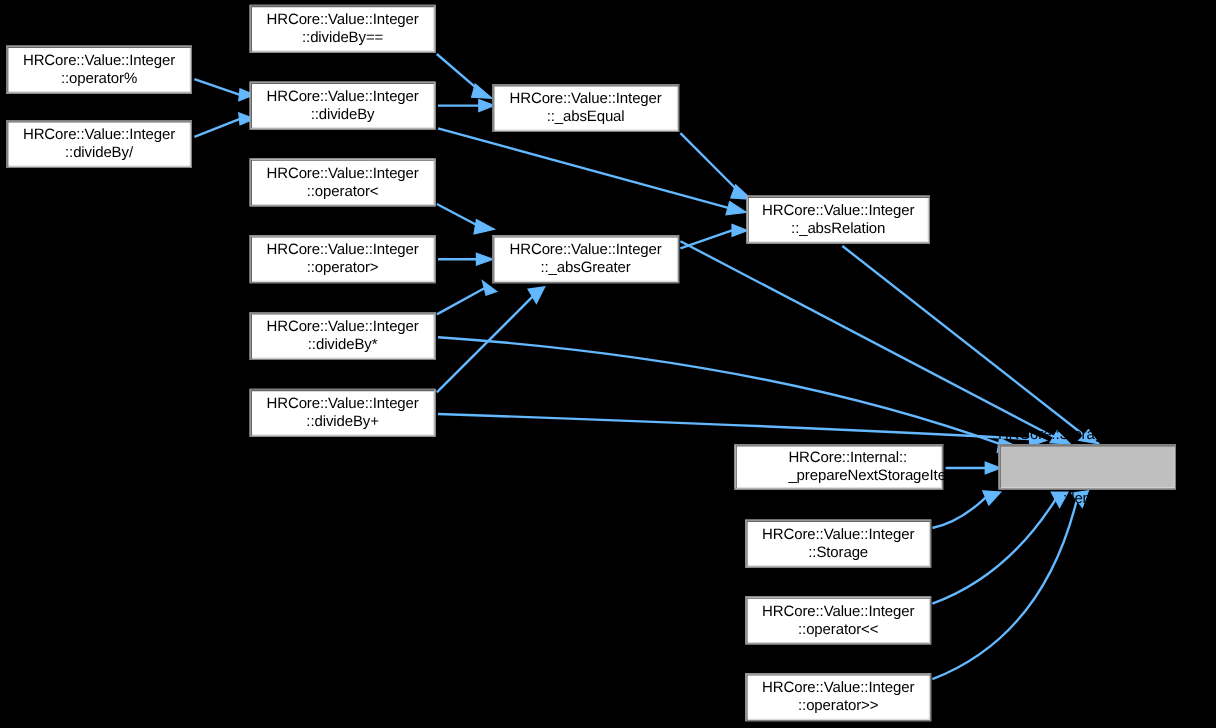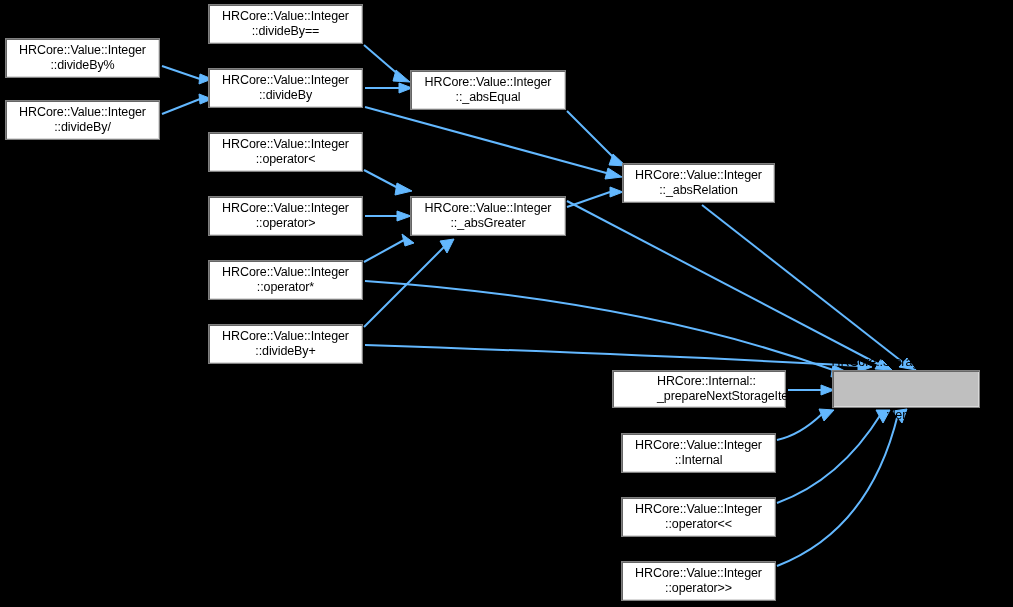--- a/index.html
+++ b/index.html
@@ -128,21 +128,21 @@
         <path d="M777,503 Q840,480 881,414" fill="none" stroke="#63b8ff" stroke-width="2"></path>
         <path d="M876,410 L890,410 L883,423 Z" fill="#63b8ff" stroke="#63b8ff" stroke-width="1"></path>
       </g>
       <g>
         <path d="M777,566 Q870,530 898,414" fill="none" stroke="#63b8ff" stroke-width="2"></path>
         <path d="M893,411 L907,409 L902,423 Z" fill="#63b8ff" stroke="#63b8ff" stroke-width="1"></path>
       </g>
     </svg>
 <div class="node" style="left: 5px; top: 38px; width: 155px; height: 40px;">
       <span class="l1">HRCore::Value::Integer</span>
-      <span class="l2">::divideBy%</span>
+      <span class="l2">::operator%</span>
     </div>
     <div class="node" style="left: 5px; top: 100px; width: 155px; height: 40px;">
       <span class="l1">HRCore::Value::Integer</span>
       <span class="l2">::divideBy/</span>
     </div>
     <div class="node" style="left: 208px; top: 4px; width: 155px; height: 40px;">
       <span class="l1">HRCore::Value::Integer</span>
       <span class="l2">::divideBy==</span>
     </div>
     <div class="node" style="left: 208px; top: 68px; width: 155px; height: 40px;">
@@ -152,21 +152,21 @@
     <div class="node" style="left: 208px; top: 132px; width: 155px; height: 40px;">
       <span class="l1">HRCore::Value::Integer</span>
       <span class="l2">::operator&lt;</span>
     </div>
     <div class="node" style="left: 208px; top: 196px; width: 155px; height: 40px;">
       <span class="l1">HRCore::Value::Integer</span>
       <span class="l2">::operator&gt;</span>
     </div>
     <div class="node" style="left: 208px; top: 260px; width: 155px; height: 40px;">
       <span class="l1">HRCore::Value::Integer</span>
-      <span class="l2">::operator*</span>
+      <span class="l2">::divideBy*</span>
     </div>
     <div class="node" style="left: 208px; top: 324px; width: 155px; height: 40px;">
       <span class="l1">HRCore::Value::Integer</span>
       <span class="l2">::divideBy+</span>
     </div>
     <div class="node" style="left: 410px; top: 70px; width: 156px; height: 40px;">
       <span class="l1">HRCore::Value::Integer</span>
       <span class="l2">::_absEqual</span>
     </div>
     <div class="node" style="left: 410px; top: 196px; width: 156px; height: 40px;">
@@ -176,21 +176,21 @@
     <div class="node" style="left: 622px; top: 163px; width: 153px; height: 40px;">
       <span class="l1">HRCore::Value::Integer</span>
       <span class="l2">::_absRelation</span>
     </div>
     <div class="node leftalign" style="left: 612px; top: 370px; width: 174px; height: 38px; padding-left: 44px;">
       <span class="l1">HRCore::Internal::</span>
       <span class="l2">_prepareNextStorageItem</span>
     </div>
     <div class="node" style="left: 621px; top: 433px; width: 155px; height: 40px;">
       <span class="l1">HRCore::Value::Integer</span>
-      <span class="l2">::Internal</span>
+      <span class="l2">::Storage</span>
     </div>
     <div class="node" style="left: 621px; top: 497px; width: 155px; height: 40px;">
       <span class="l1">HRCore::Value::Integer</span>
       <span class="l2">::operator&lt;&lt;</span>
     </div>
     <div class="node" style="left: 621px; top: 561px; width: 155px; height: 40px;">
       <span class="l1">HRCore::Value::Integer</span>
       <span class="l2">::operator&gt;&gt;</span>
     </div>
     <div class="node highlight" style="left: 832px; top: 370px; width: 148px; height: 38px; gap: 38px;">

